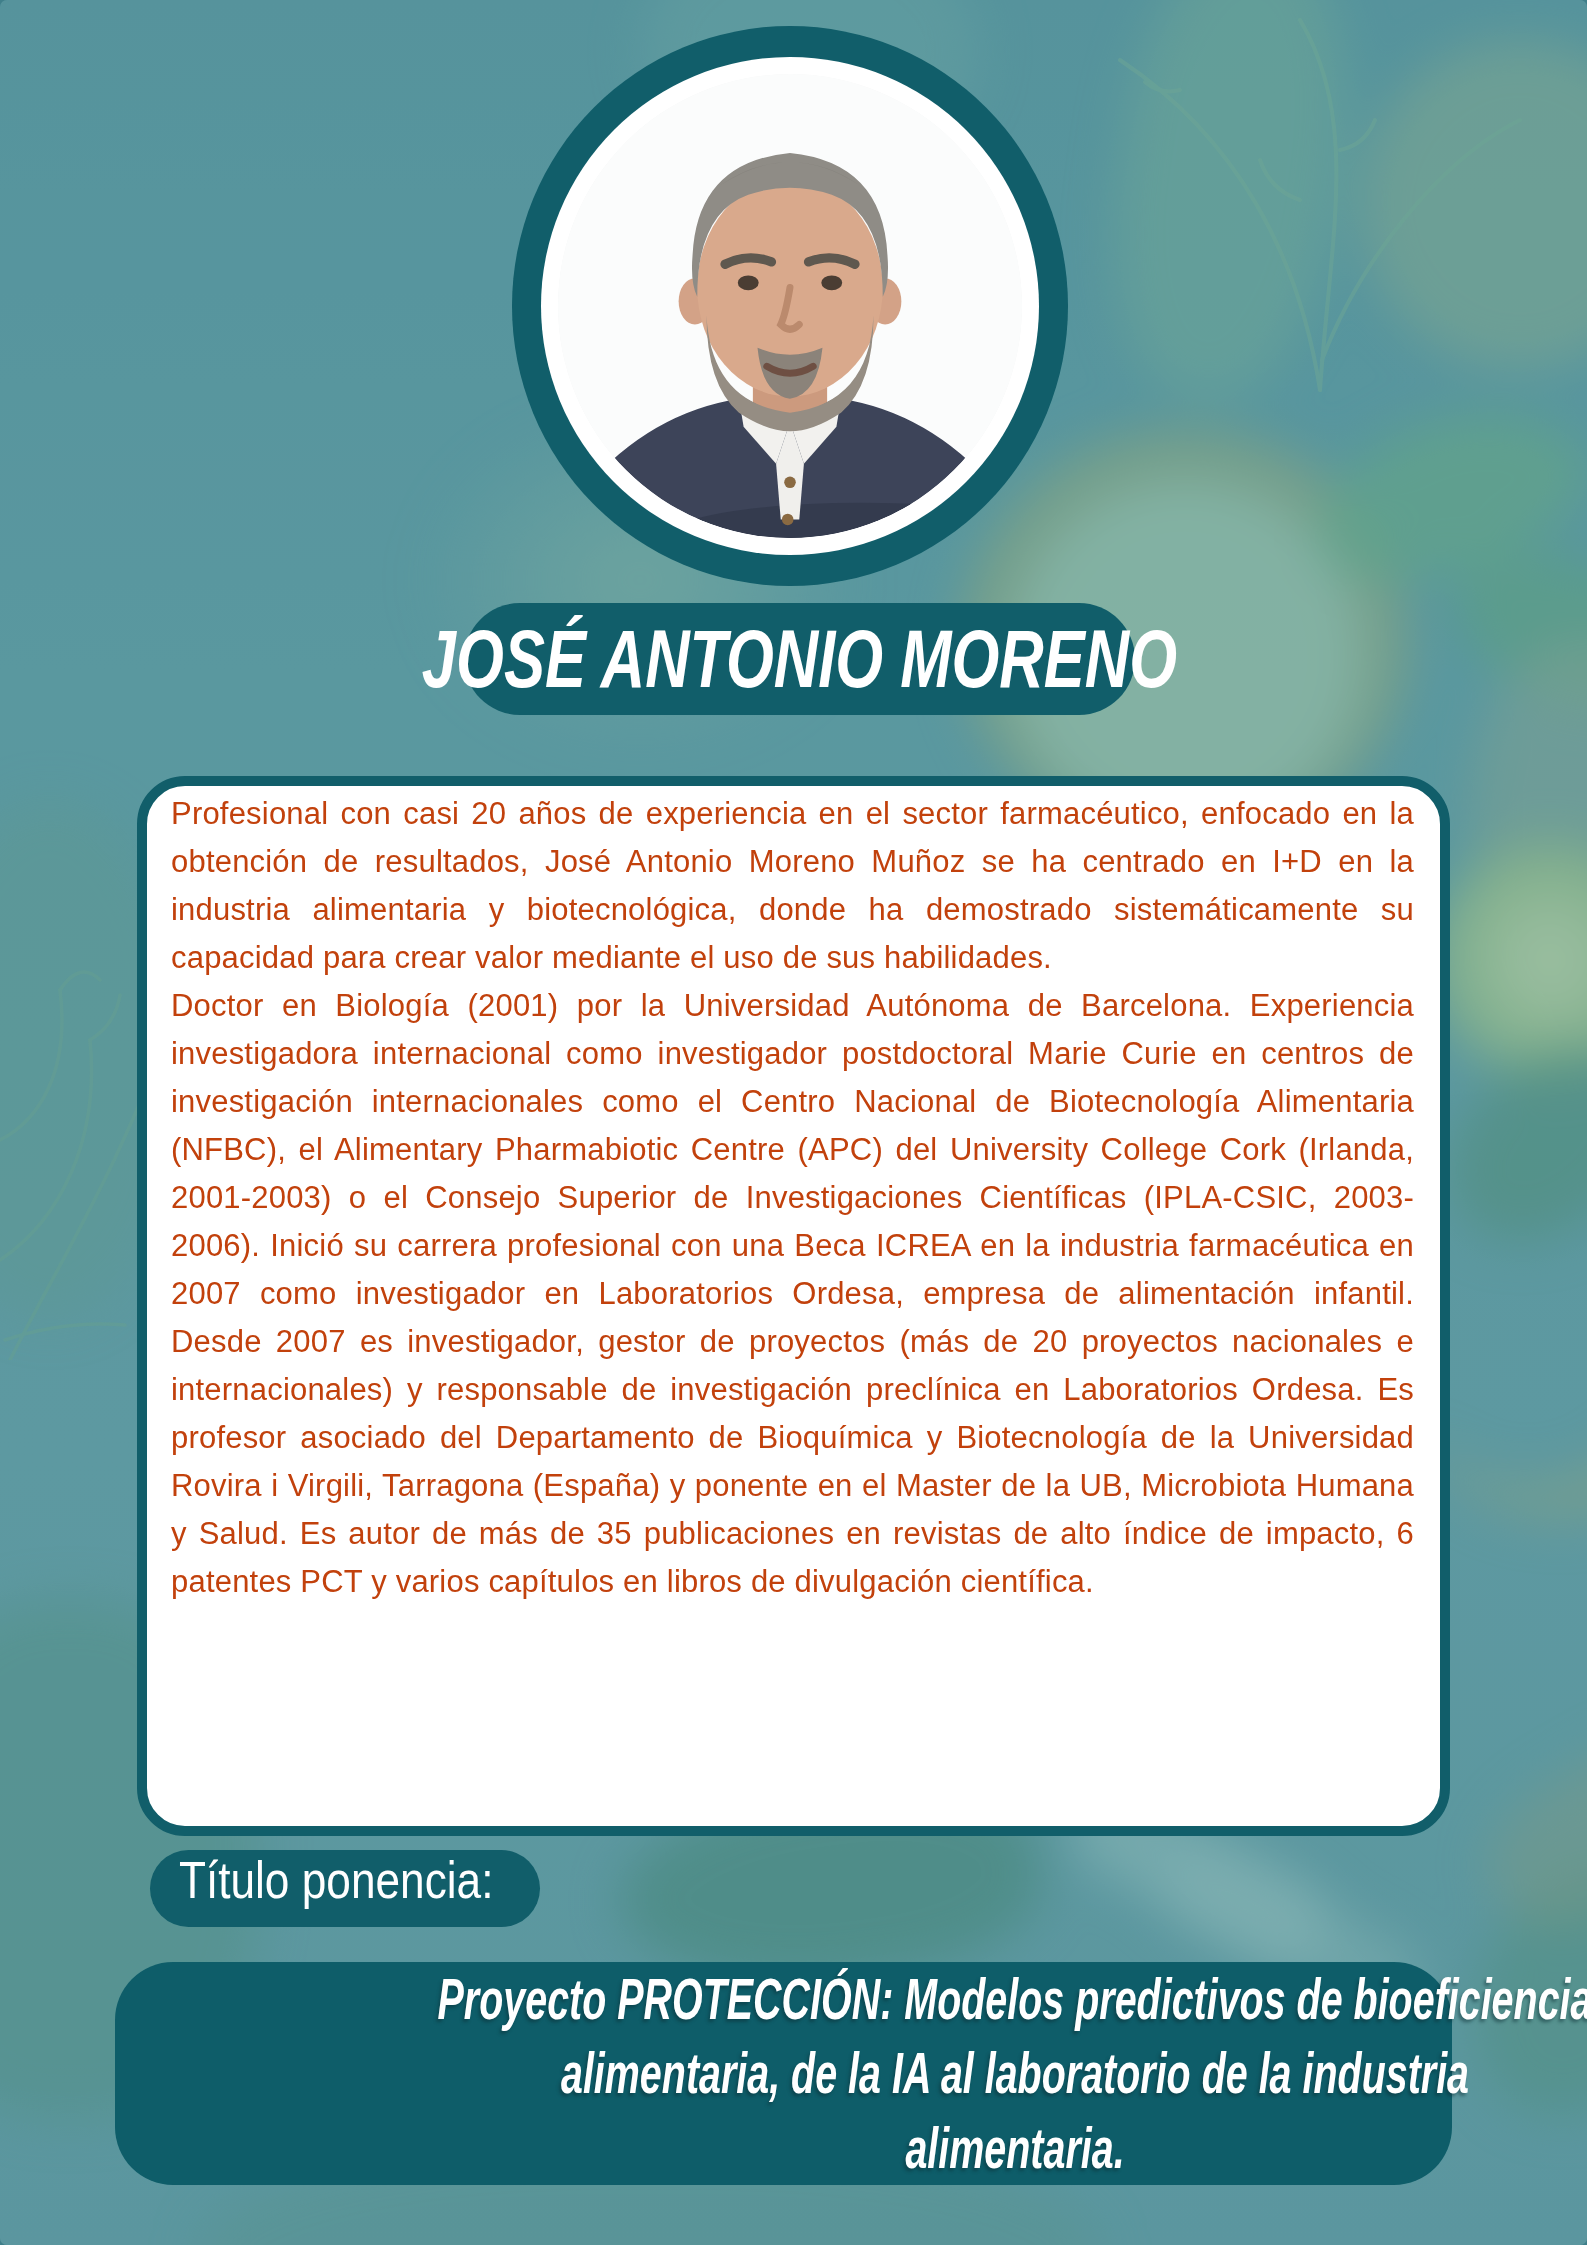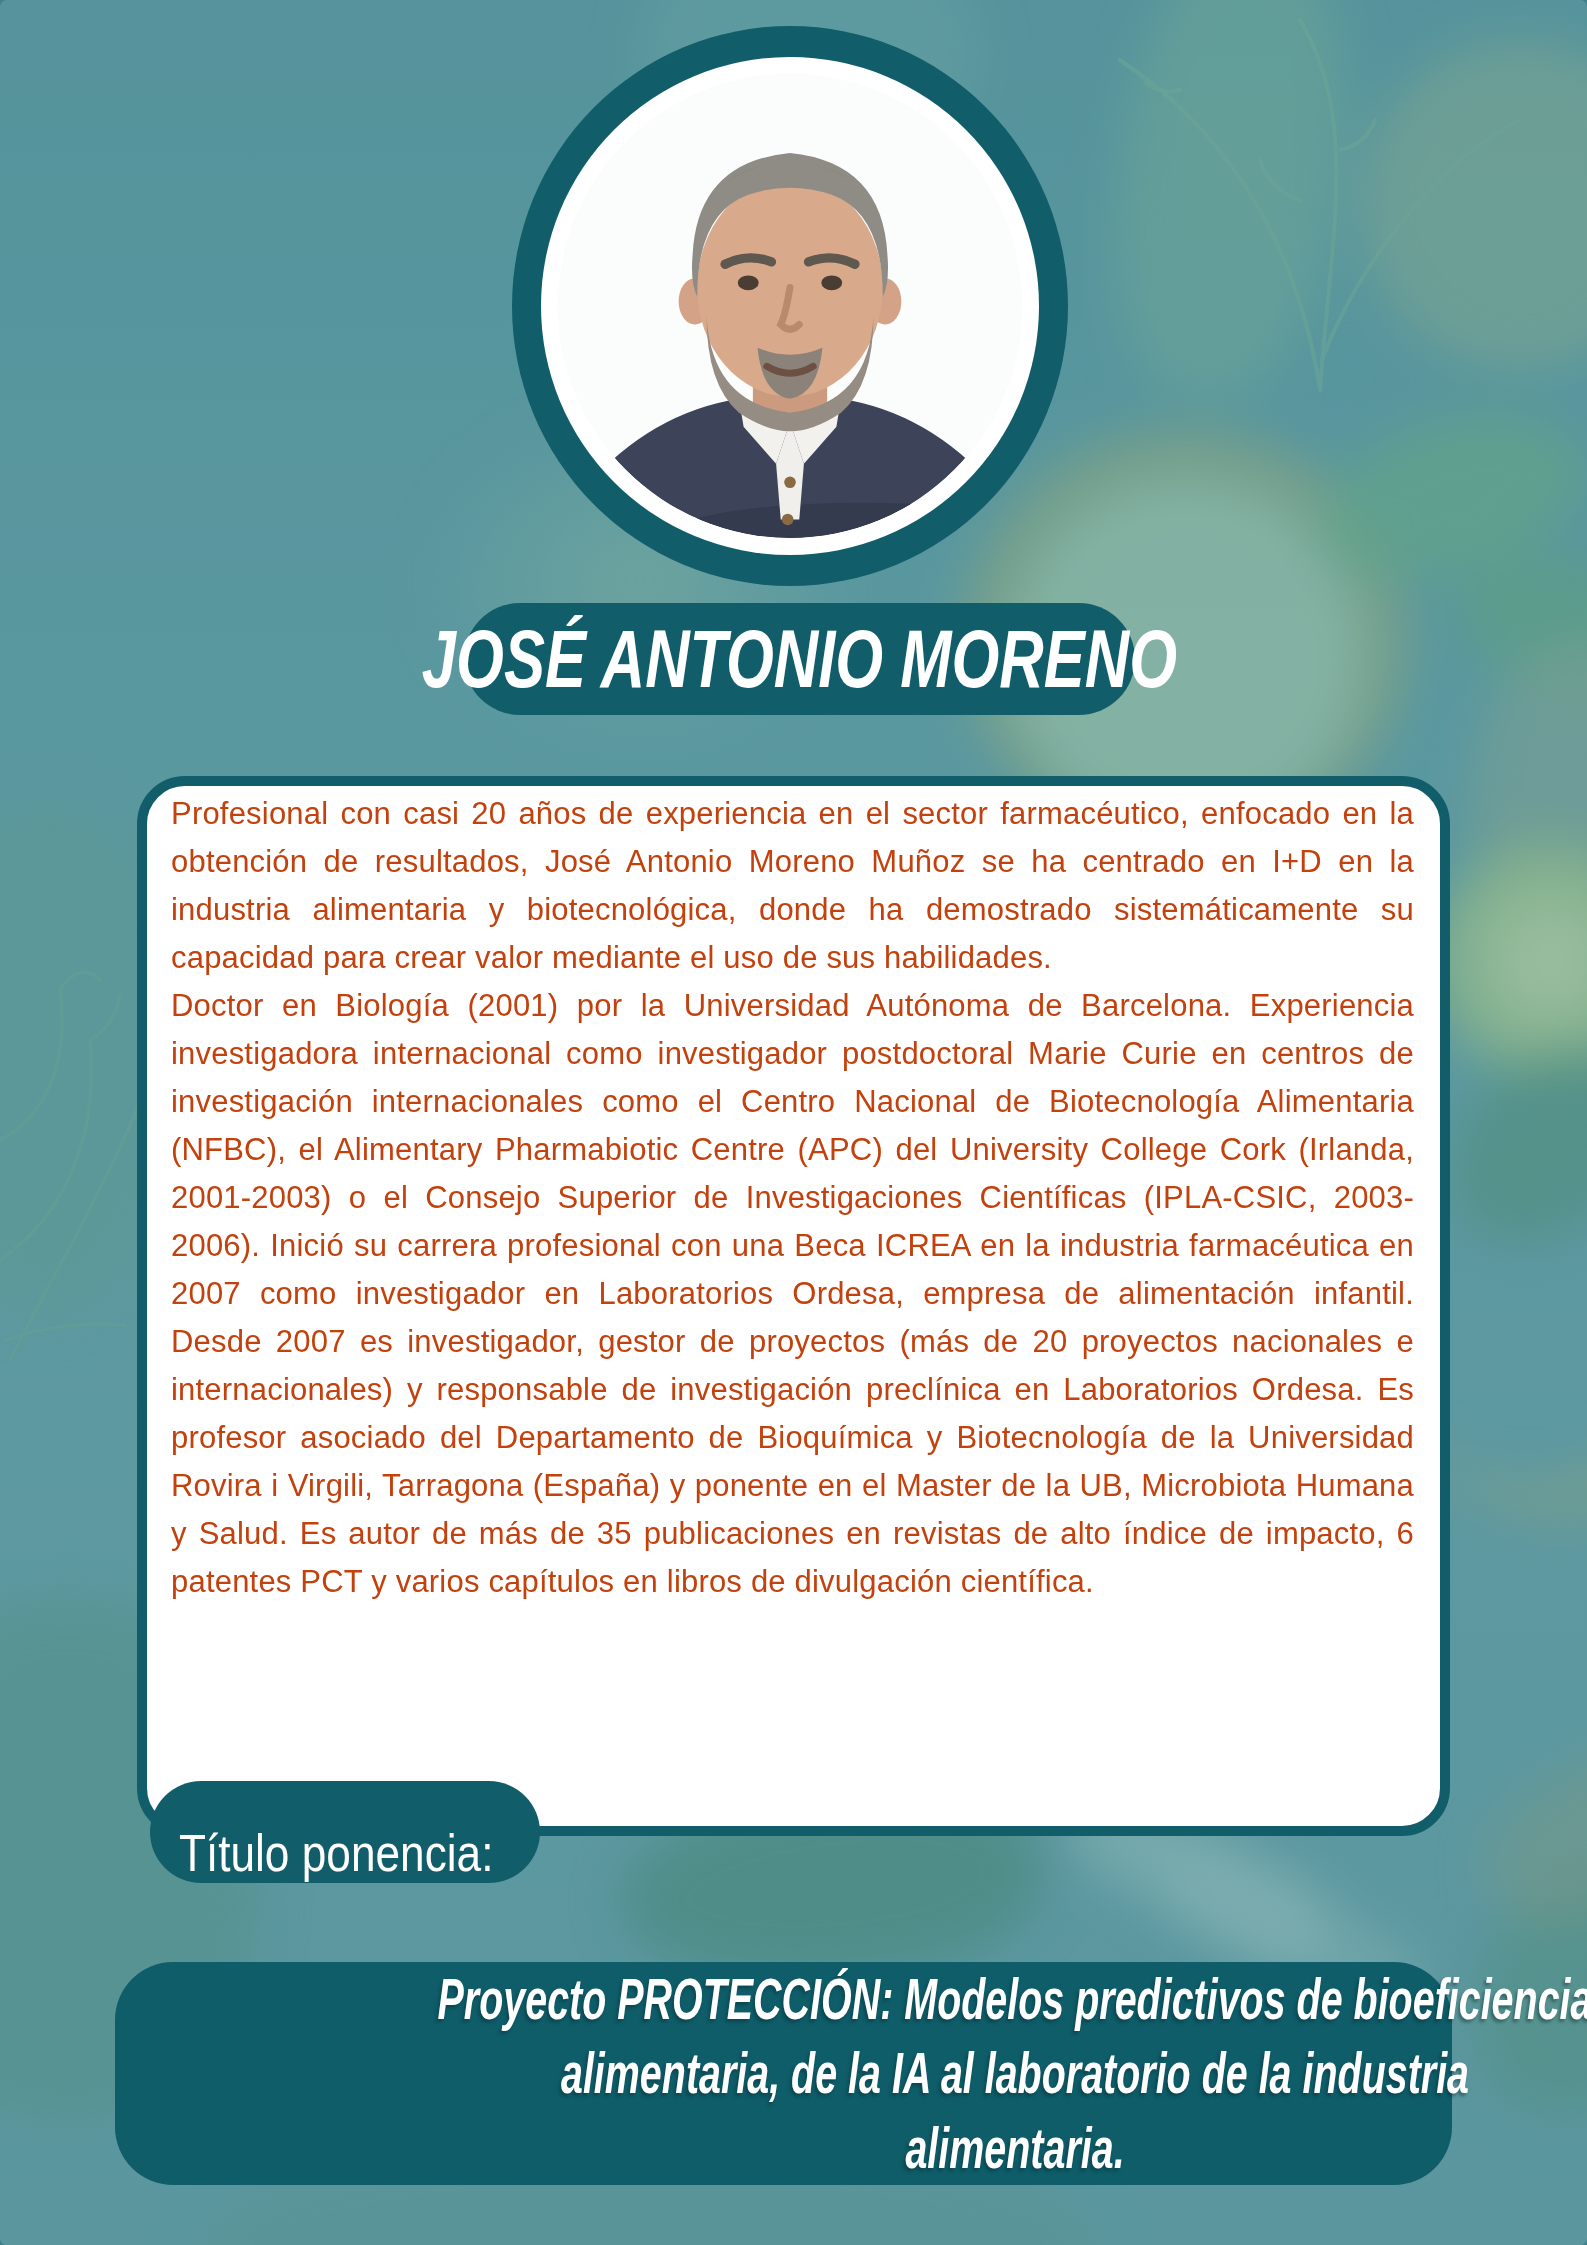--- a/index.html
+++ b/index.html
@@ -63,23 +63,23 @@
     padding:4px 26px 0 24px;
     color:#c2410c;
     margin-top:21px;
   }
   .bio-card p{
     margin:0;font-size:31px;line-height:48px;letter-spacing:.2px;
     text-align:justify;text-justify:inter-word;
   }
   
   .talk-label-pill{
-    position:absolute;left:150px;top:1781px;width:390px;height:102px;
+    position:absolute;left:150px;top:1850px;width:390px;height:77px;
     background:#115e6a;border-radius:51px;
-    display:flex;align-items:flex-end;
+    display:flex;align-items:flex-start;
   }
   .talk-label-pill span{
     color:#ffffff;font-size:52px;font-weight:400;padding-left:34px;
     transform:scaleX(.85);transform-origin:left center;white-space:nowrap;
   }
   
   .talk-banner{
     position:absolute;left:115px;top:1962px;width:1337px;height:223px;
     background:#0e5d69;border-radius:58px;
     display:grid;place-items:center;

